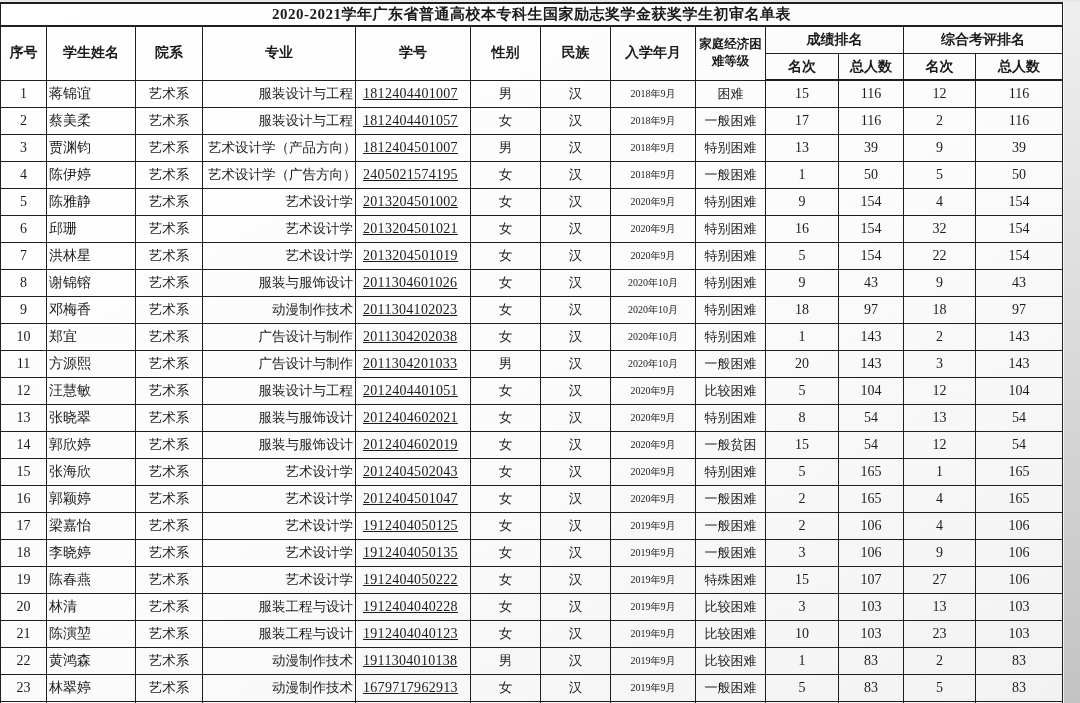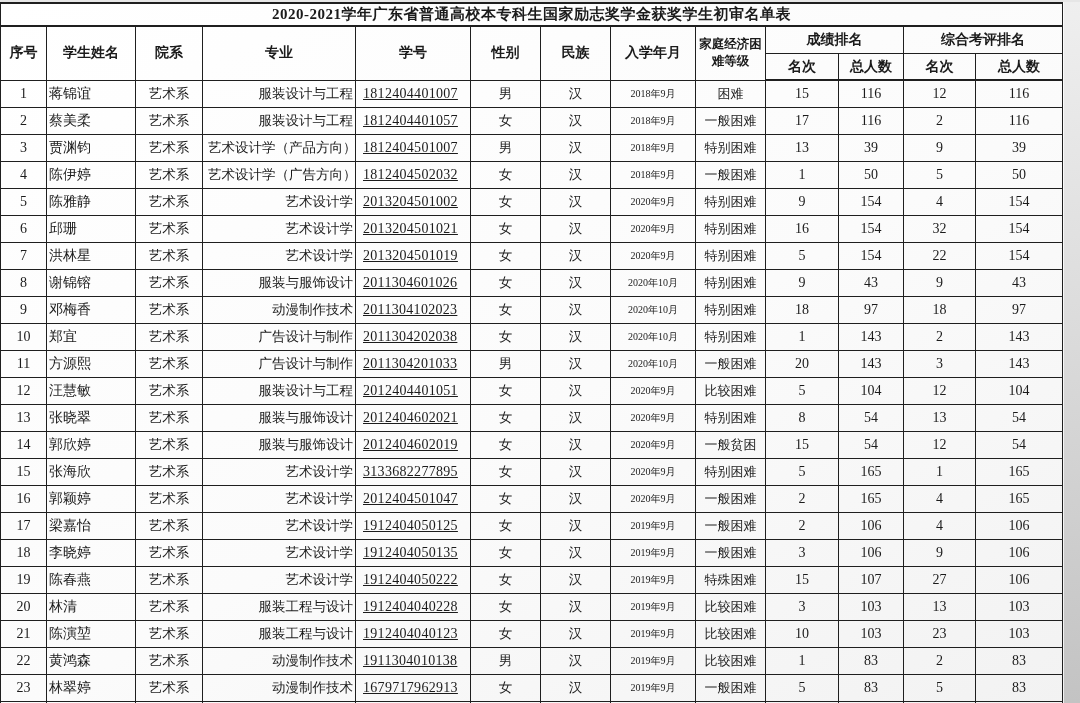--- a/index.html
+++ b/index.html
@@ -131,21 +131,21 @@
             <td class="c-g_rank">13</td>
             <td class="c-g_total">39</td>
             <td class="c-c_rank">9</td>
             <td class="c-c_total">39</td>
           </tr>
           <tr>
             <td class="c-no">4</td>
             <td class="c-name">陈伊婷</td>
             <td class="c-dept">艺术系</td>
             <td class="c-major">艺术设计学（广告方向）</td>
-            <td class="c-sid">1812404502032</td>
+            <td class="c-sid">2405021574195</td>
             <td class="c-gender">女</td>
             <td class="c-ethnic">汉</td>
             <td class="c-enroll">2018年9月</td>
             <td class="c-level">一般困难</td>
             <td class="c-g_rank">1</td>
             <td class="c-g_total">50</td>
             <td class="c-c_rank">5</td>
             <td class="c-c_total">50</td>
           </tr>
           <tr>
@@ -296,21 +296,21 @@
             <td class="c-g_rank">15</td>
             <td class="c-g_total">54</td>
             <td class="c-c_rank">12</td>
             <td class="c-c_total">54</td>
           </tr>
           <tr>
             <td class="c-no">15</td>
             <td class="c-name">张海欣</td>
             <td class="c-dept">艺术系</td>
             <td class="c-major">艺术设计学</td>
-            <td class="c-sid">3133682277895</td>
+            <td class="c-sid">2012404502043</td>
             <td class="c-gender">女</td>
             <td class="c-ethnic">汉</td>
             <td class="c-enroll">2020年9月</td>
             <td class="c-level">特别困难</td>
             <td class="c-g_rank">5</td>
             <td class="c-g_total">165</td>
             <td class="c-c_rank">1</td>
             <td class="c-c_total">165</td>
           </tr>
           <tr>

